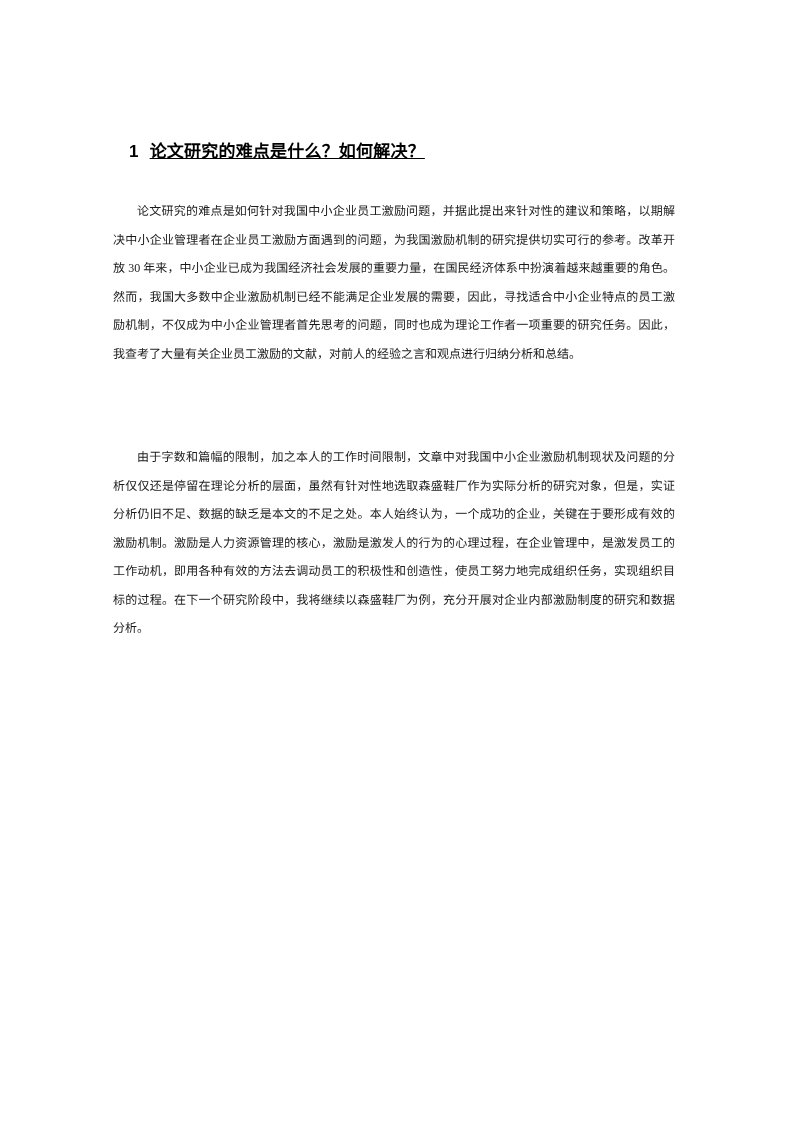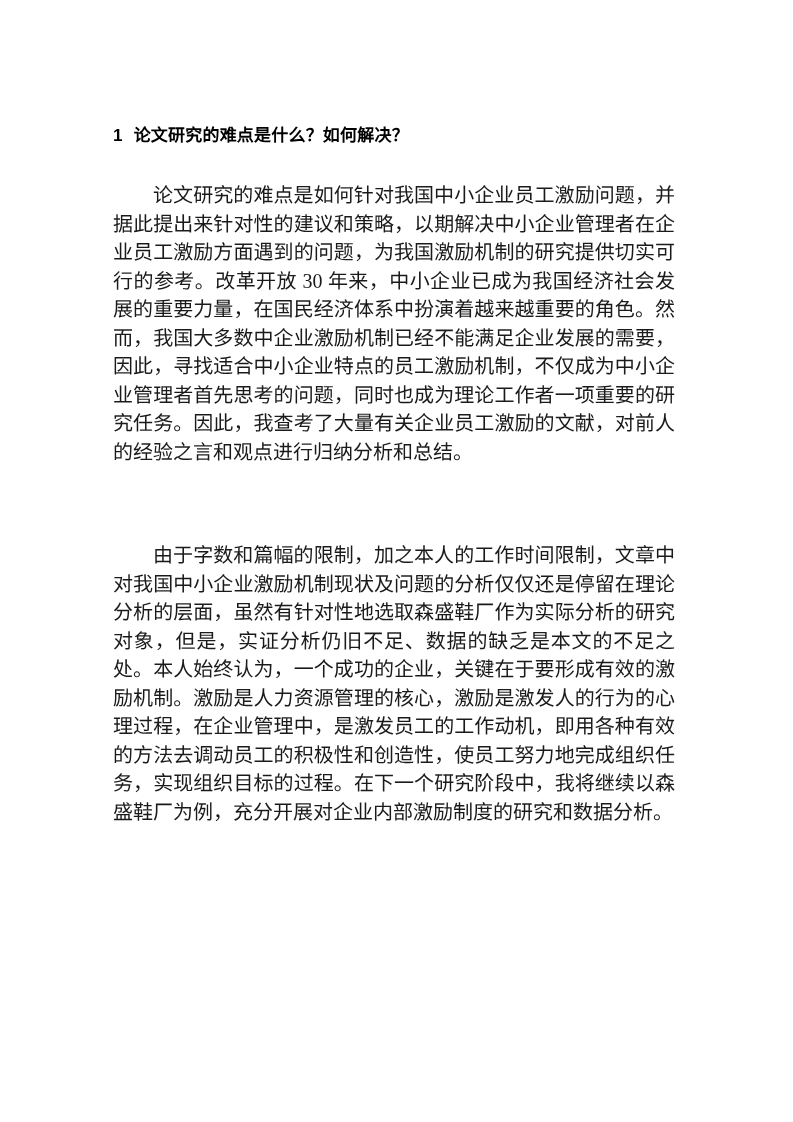--- a/index.html
+++ b/index.html
@@ -18,30 +18,31 @@
   }
   .content {
     width: 562px;
   }
   .section-heading {
     font-family: "Liberation Sans", "DejaVu Sans", sans-serif;
     font-weight: bold;
     font-size: 17px;
     line-height: 26px;
     color: #000000;
-    margin: 0;
+    margin: 16px;
     letter-spacing: 0.2px;
+    text-decoration: underline;
   }
   .heading-number {
     display: inline-block;
     margin-right: 11px;
   }
   .section-paragraph {
     font-family: "Liberation Serif", "DejaVu Serif", serif;
-    font-size: 20px;
+    font-size: 12px;
     line-height: 28.5px;
     color: #1a1a1a;
     margin: 32px 0 0 0;
     text-align: justify;
     text-justify: inter-ideograph;
     text-indent: 2em;
   }
   .section + .section {
     margin-top: 75px;
   }

